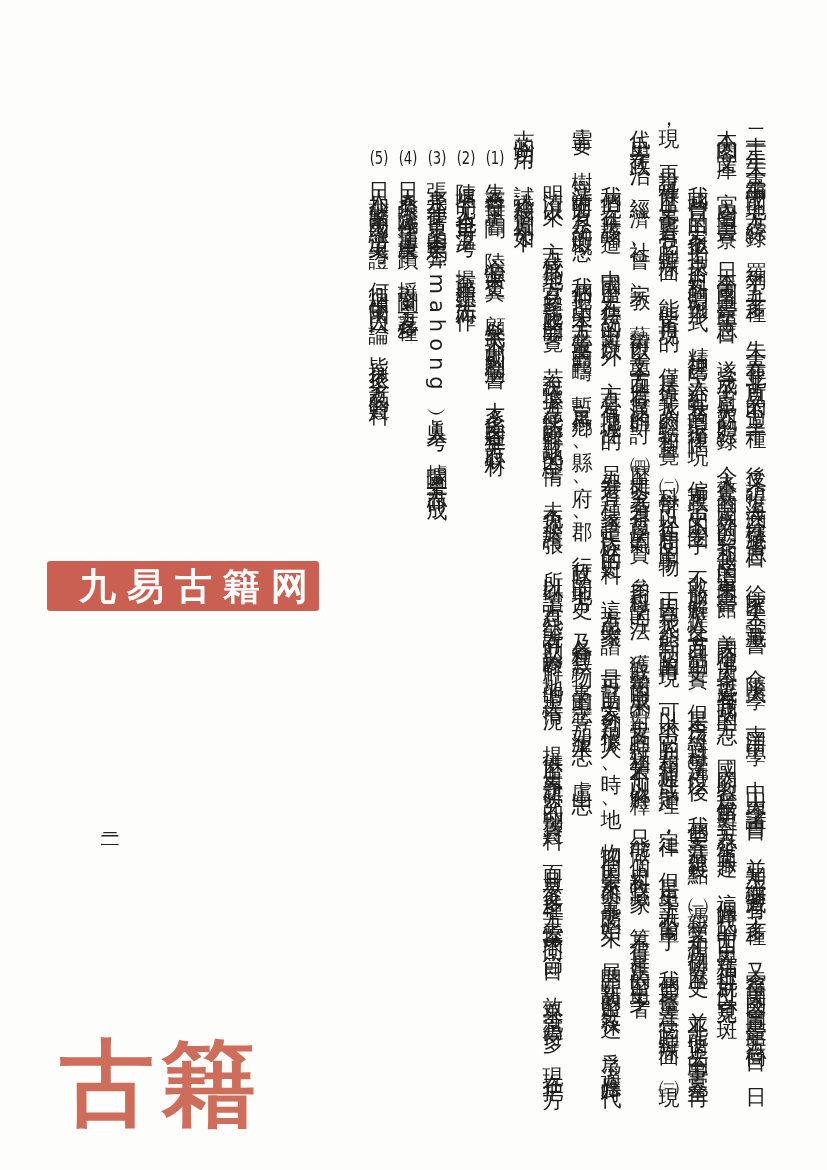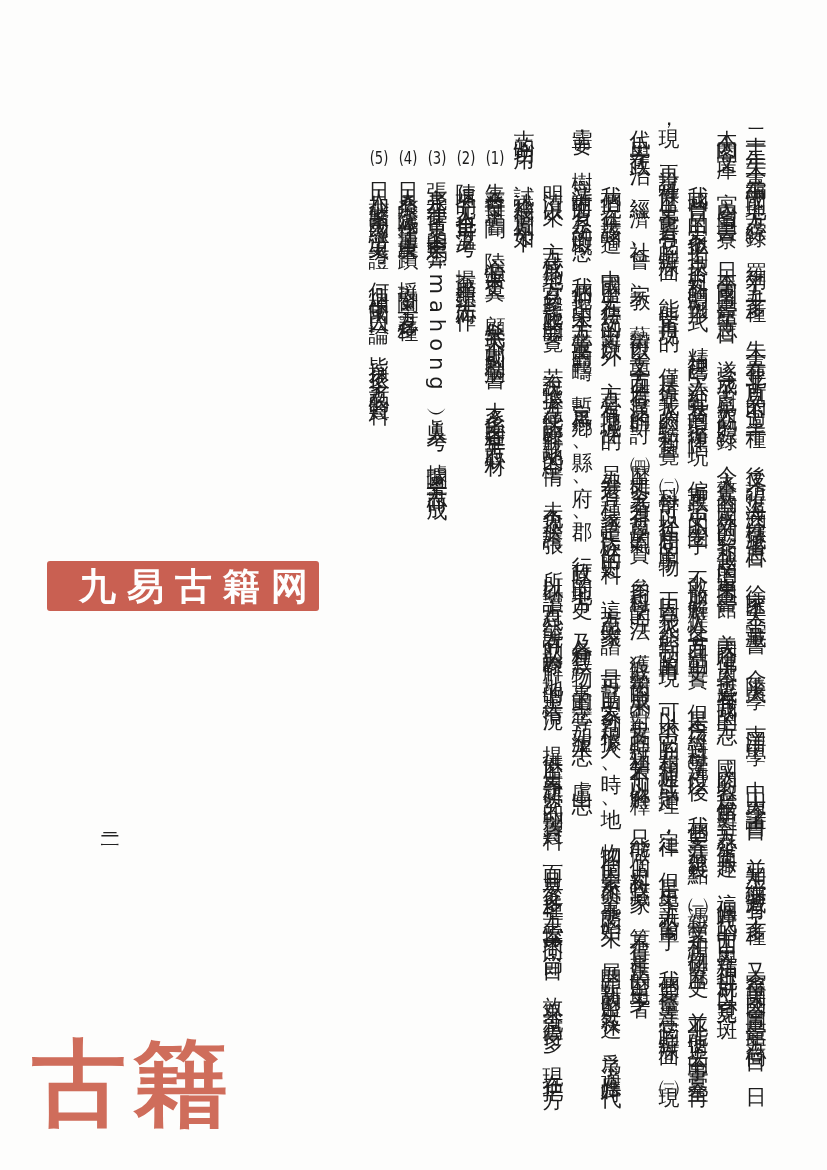--- a/index.html
+++ b/index.html
@@ -77,21 +77,21 @@
     font-weight: bold;
     font-size: 37px;
     letter-spacing: 11px;
     white-space: nowrap;
     line-height: 1;
     text-indent: 11px;
   }
   
   .wm-bottom {
     position: absolute;
-    left: 32px;
+    left: 60px;
     top: 1028px;
     font-size: 94px;
     font-weight: bold;
     color: #c8543f;
     opacity: 0.85;
     letter-spacing: 8px;
     line-height: 1.2;
     white-space: nowrap;
     z-index: 5;
   }

